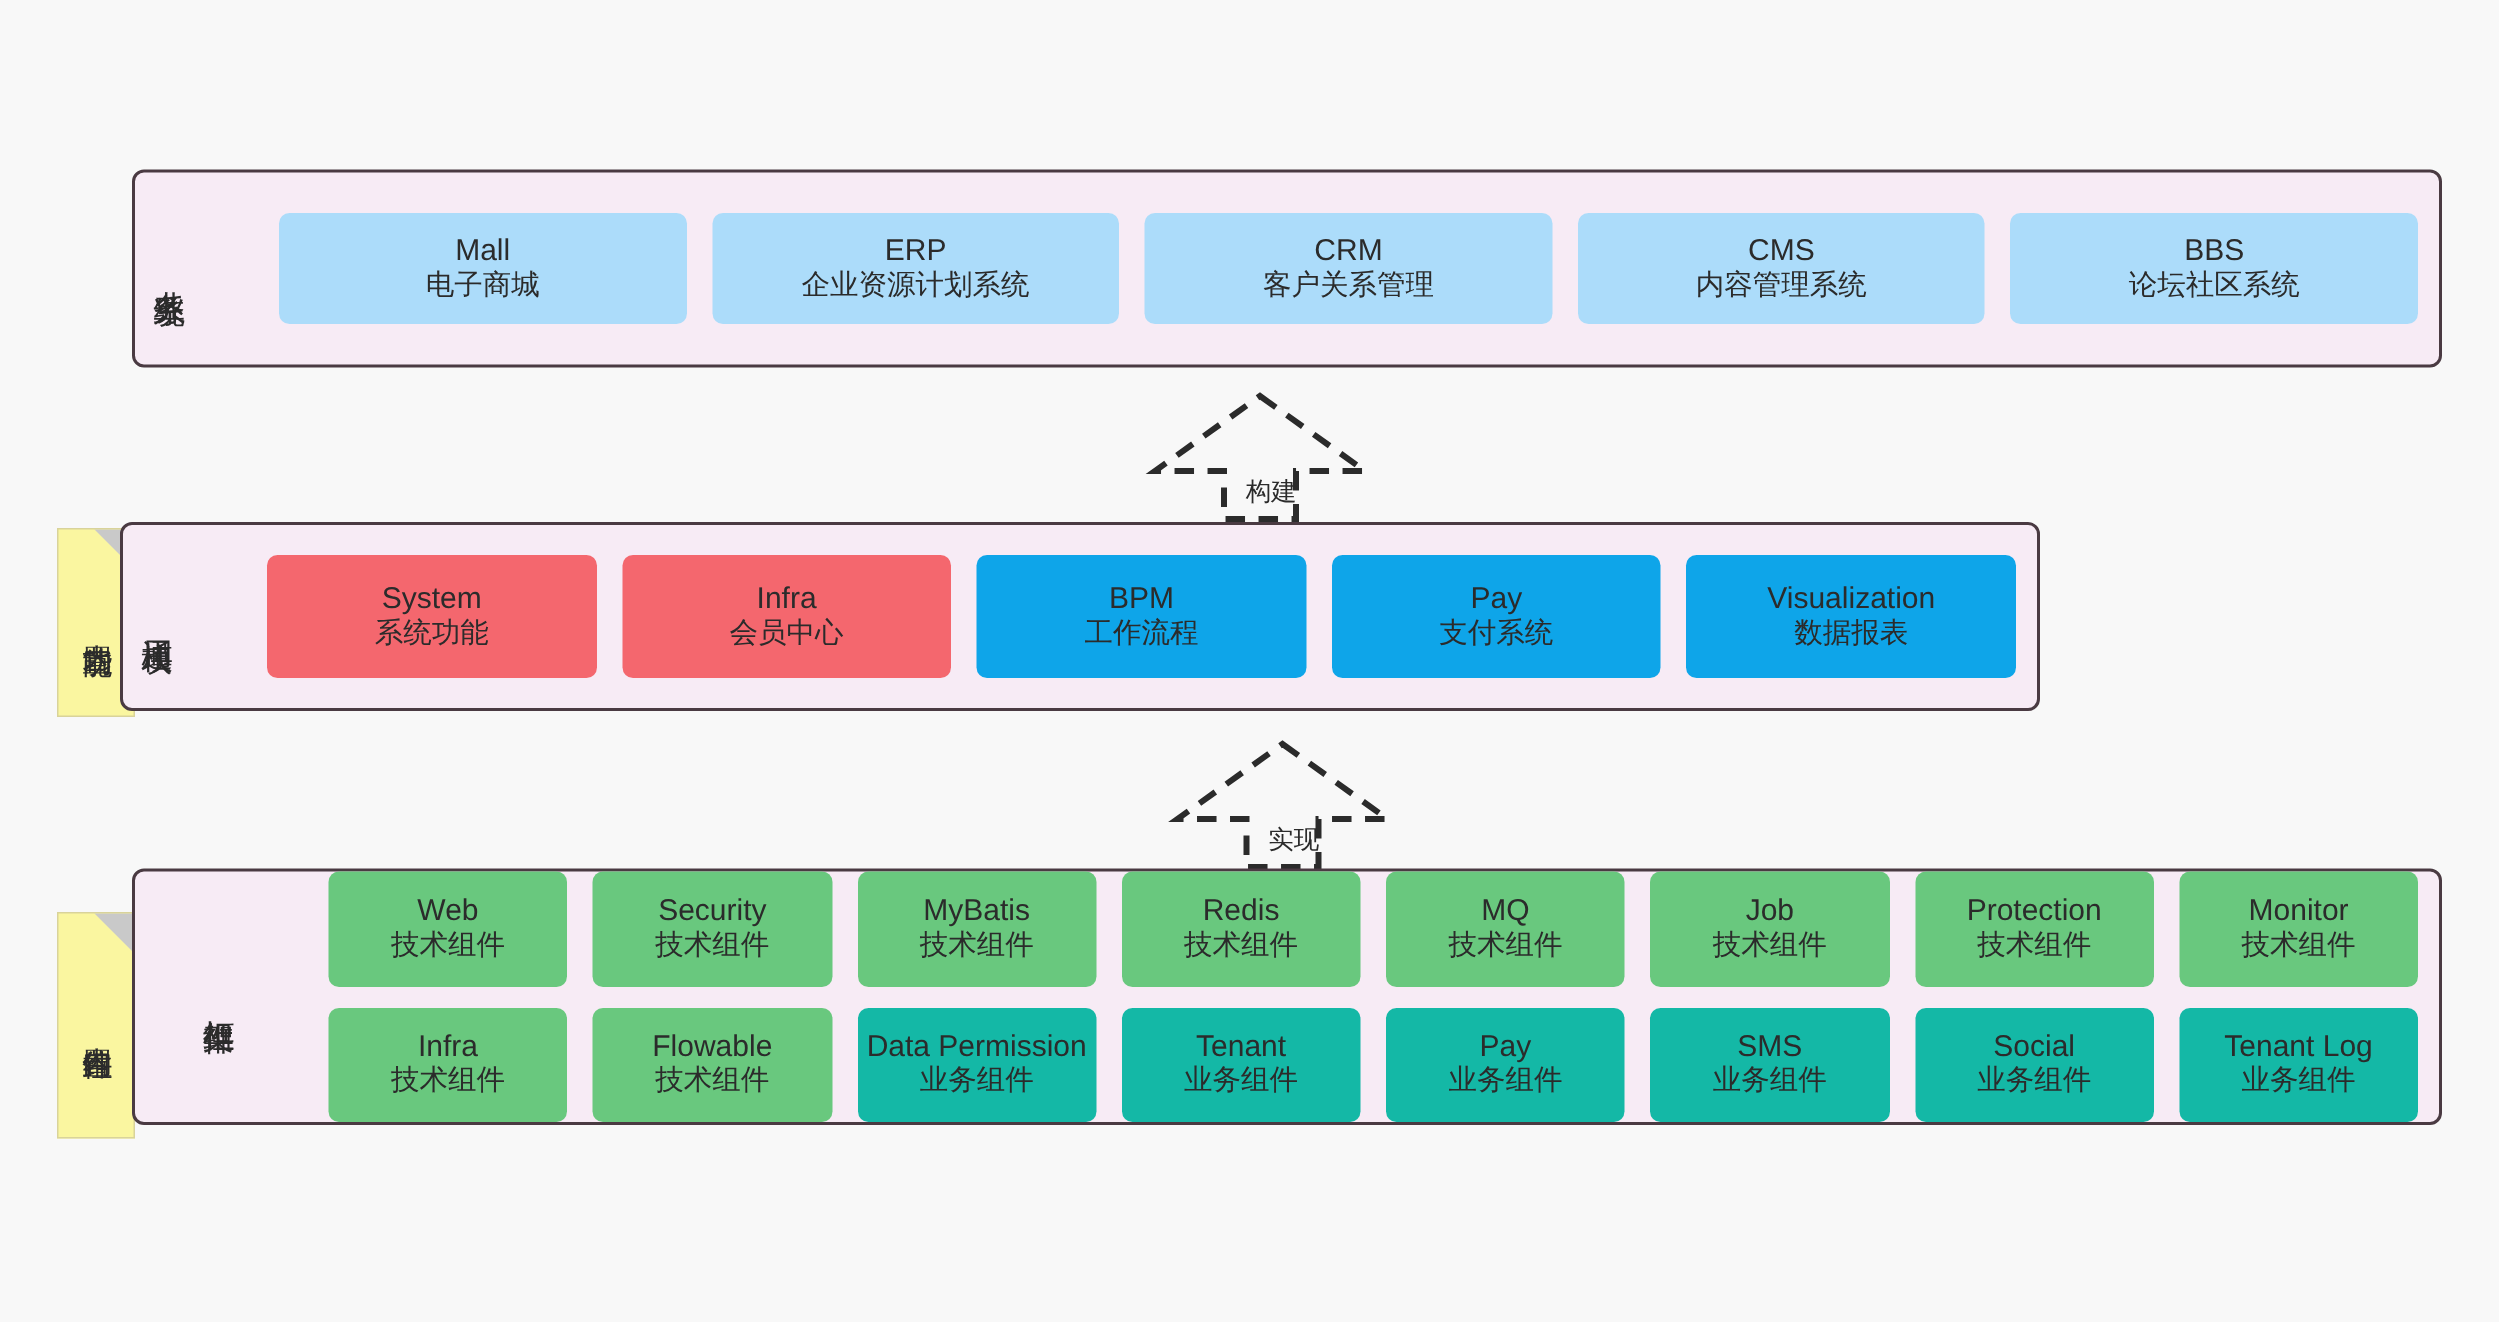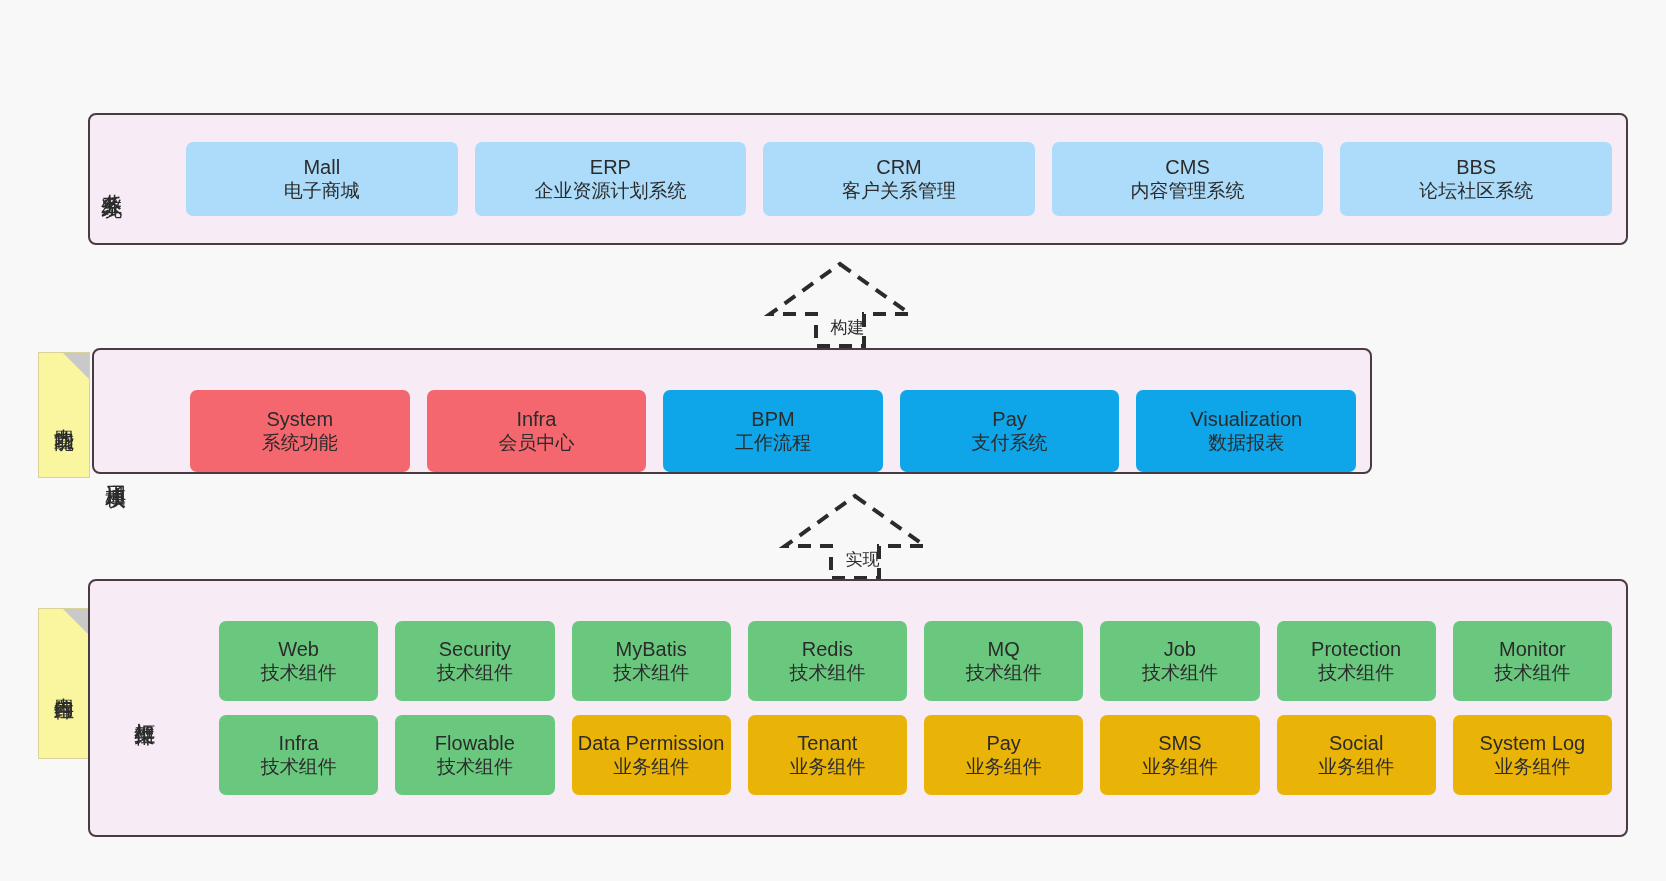--- a/index.html
+++ b/index.html
@@ -72,26 +72,26 @@
     min-width: 0;
   }
   .cell .t1 { font-size: 20px; }
   .cell .t2 { font-size: 19px; }
 
   
   .c-blue        { background: #ACDCFA; }
   .c-red         { background: #F4676E; }
   .c-pink        { background: #0ea5e9; }
   .c-green       { background: #69C87E; }
-  .c-lightgreen  { background: #eab308; }
+  .c-lightgreen  { background: #14b8a6; }
 
   
   #band-business { left: 88px;  top: 113px; width: 1540px; height: 132px; }
-  #band-common   { left: 92px;  top: 348px; width: 1280px; height: 126px; align-items: flex-end; }
-  #band-frame    { left: 88px;  top: 579px; width: 1540px; height: 258px; padding-left: 33px; }
+  #band-common   { left: 80px;  top: 348px; width: 1280px; height: 126px; }
+  #band-frame    { left: 88px;  top: 579px; width: 1540px; height: 171px; padding-left: 33px; }
 
   #band-business .row { height: 74px; }
   #band-common   .row { height: 82px; }
   #band-frame    .row { height: 80px; }
 
   
   .sticky {
     position: absolute;
     box-sizing: border-box;
     background: #FAF6A0;
@@ -284,19 +284,19 @@
       </div>
       <div class="cell c-lightgreen">
         <span class="t1">SMS</span>
         <span class="t2">业务组件</span>
       </div>
       <div class="cell c-lightgreen">
         <span class="t1">Social</span>
         <span class="t2">业务组件</span>
       </div>
       <div class="cell c-lightgreen">
-        <span class="t1">System Log</span>
+        <span class="t1">Tenant Log</span>
         <span class="t2">业务组件</span>
       </div>
     </div>
 
   </div>
 </div>
 
 </body></html>

